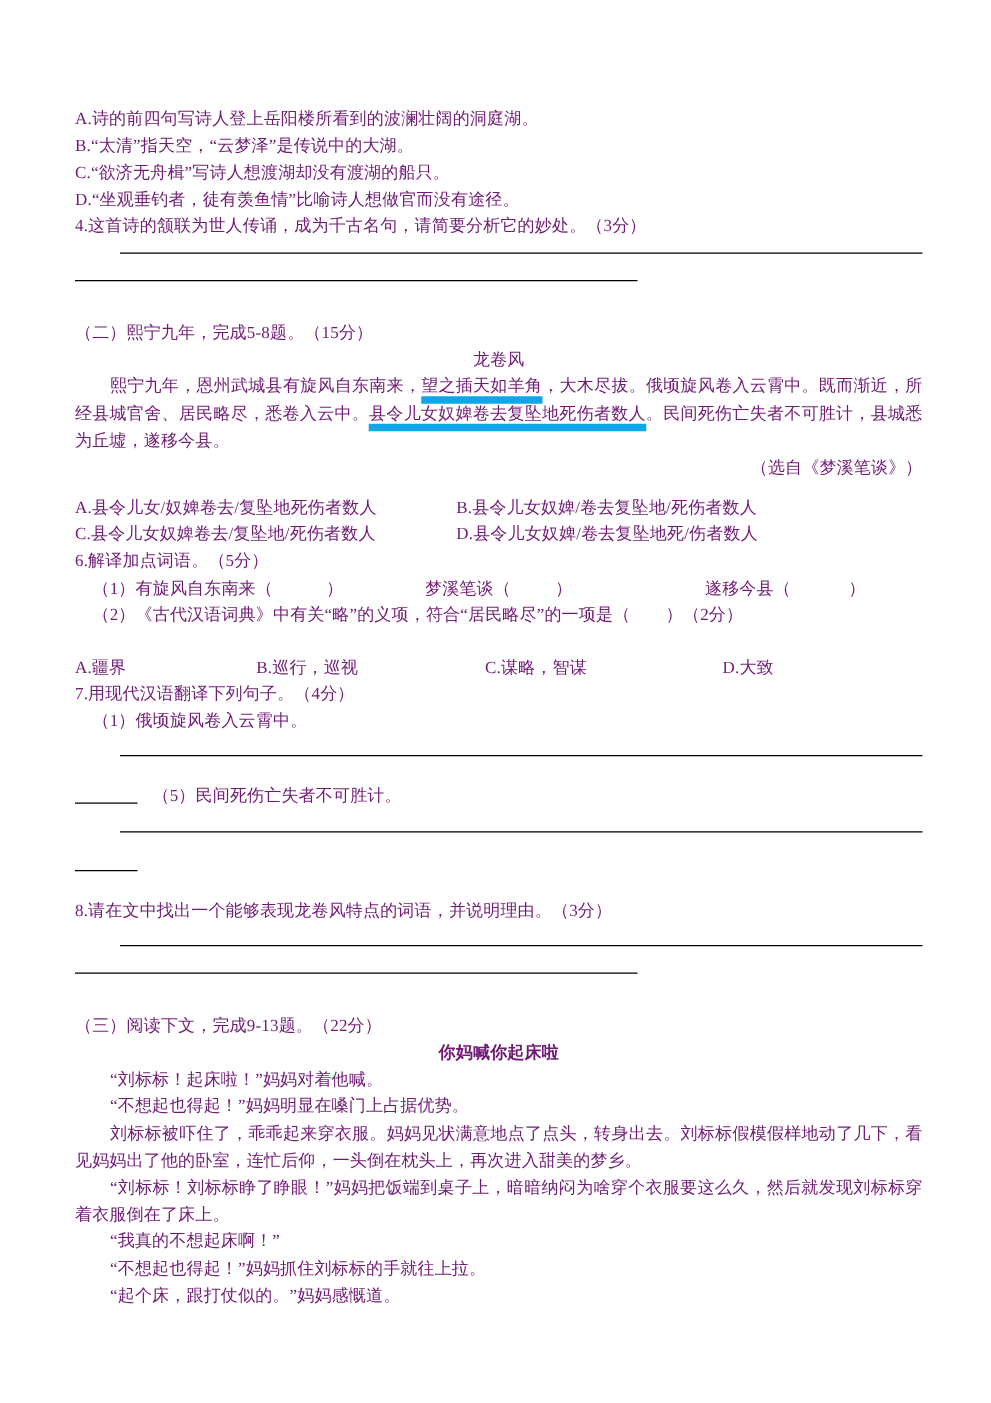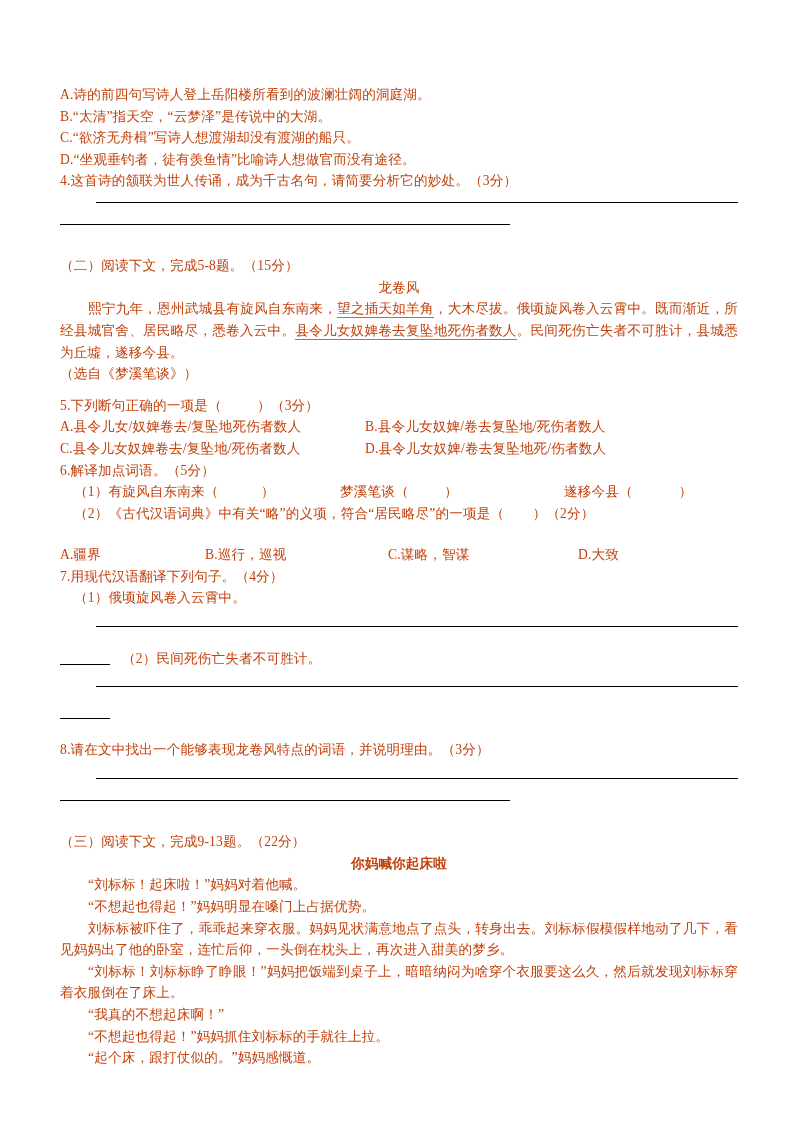--- a/index.html
+++ b/index.html
@@ -8,21 +8,21 @@
     padding: 0;
     background: #ffffff;
   }
   .page {
     position: relative;
     width: 793px;
     height: 1122px;
     margin: 0 auto;
     background: #ffffff;
     font-family: "Liberation Serif", "DejaVu Serif", serif;
-    color: #c2410c;
+    color: #701a75;
     overflow: hidden;
   }
   .content {
     position: absolute;
     left: 60px;
     top: 84px;
     width: 678px;
   }
   .line {
     font-size: 13.6px;
@@ -34,25 +34,25 @@
     font-size: 13.6px;
     line-height: 21.6px;
     text-align: justify;
     text-justify: inter-ideograph;
     letter-spacing: 0.15px;
     margin: 0;
   }
   .indent2 { text-indent: 28px; }
   .indent1 { padding-left: 14px; }
   .center { text-align: center; }
-  .right { }
+  .right { text-align: right; }
   .bold { font-weight: bold; }
   u.mark {
     text-decoration: none;
-    border-bottom: 1px solid #0ea5e9;
+    border-bottom: 6px solid #0ea5e9;
     padding-bottom: 1px;
   }
   
   .rule-wrap {
     position: relative;
     height: 21.6px;
   }
   .rule {
     position: absolute;
     border-top: 1.3px solid #000;
@@ -91,48 +91,47 @@
     <div class="spacer-sm"></div>
     <div class="rule-wrap">
       <div class="rule rule-long-indent"></div>
     </div>
     <div class="rule-wrap">
       <div class="rule rule-left-mid"></div>
     </div>
 
     <div class="spacer-sm"></div>
 
-    <div class="line">（二）阅读下文，完成5-8题。（15分）</div>
+    <div class="line">（二）熙宁九年，完成5-8题。（15分）</div>
     <div class="para center">龙卷风</div>
 
     <p class="para indent2"><span>熙宁九年，恩州武城县有旋风自东南来，</span><u class="mark">望之插天如羊角</u><span>，大木尽拔。俄顷旋风卷入云霄中。既而渐近，所经县城官舍、居民略尽，悉卷入云中。</span><u class="mark">县令儿女奴婢卷去复坠地死伤者数人</u><span>。民间死伤亡失者不可胜计，县城悉为丘墟，遂移今县。</span></p>
 
     <div class="para right">（选自《梦溪笔谈》）</div>
 
     <div class="spacer-sm"></div>
 
-    <div class="line">5.下列断句正确的一项是（          ）（3分）</div>
     <div class="opt-row"><span class="colB">A.县令儿女/奴婢卷去/复坠地死伤者数人</span><span>B.县令儿女奴婢/卷去复坠地/死伤者数人</span></div>
     <div class="opt-row"><span class="colB">C.县令儿女奴婢卷去/复坠地/死伤者数人</span><span>D.县令儿女奴婢/卷去复坠地死/伤者数人</span></div>
 
     <div class="line">6.解译加点词语。（5分）</div>
     <div class="opt-row q6row indent1"><span class="c1">（1）有旋风自东南来（            ）</span><span class="c2">梦溪笔谈（          ）</span><span>遂移今县（             ）</span></div>
     <div class="line indent1">（2）《古代汉语词典》中有关“略”的义项，符合“居民略尽”的一项是（        ）（2分）</div>
     <div class="opt-row q6b"><span class="b1">A.疆界</span><span class="b2">B.巡行，巡视</span><span class="b3">C.谋略，智谋</span><span>D.大致</span></div>
 
     <div class="line">7.用现代汉语翻译下列句子。（4分）</div>
     <div class="line indent1">（1）俄顷旋风卷入云霄中。</div>
 
     <div class="spacer-md"></div>
     <div class="rule-wrap">
       <div class="rule rule-long-indent"></div>
     </div>
     <div style="position:relative">
       <div class="rule rule-stub" style="top:16px"></div>
-      <div class="line" style="padding-left:62px">（2）民间死伤亡失者不可胜计。</div>
+      <div class="line" style="padding-left:62px">（5）民间死伤亡失者不可胜计。</div>
     </div>
 
     <div class="spacer-md"></div>
     <div class="rule-wrap">
       <div class="rule rule-long-indent"></div>
     </div>
     <div class="rule-wrap">
       <div class="rule rule-stub" style="top:10px"></div>
     </div>
 

